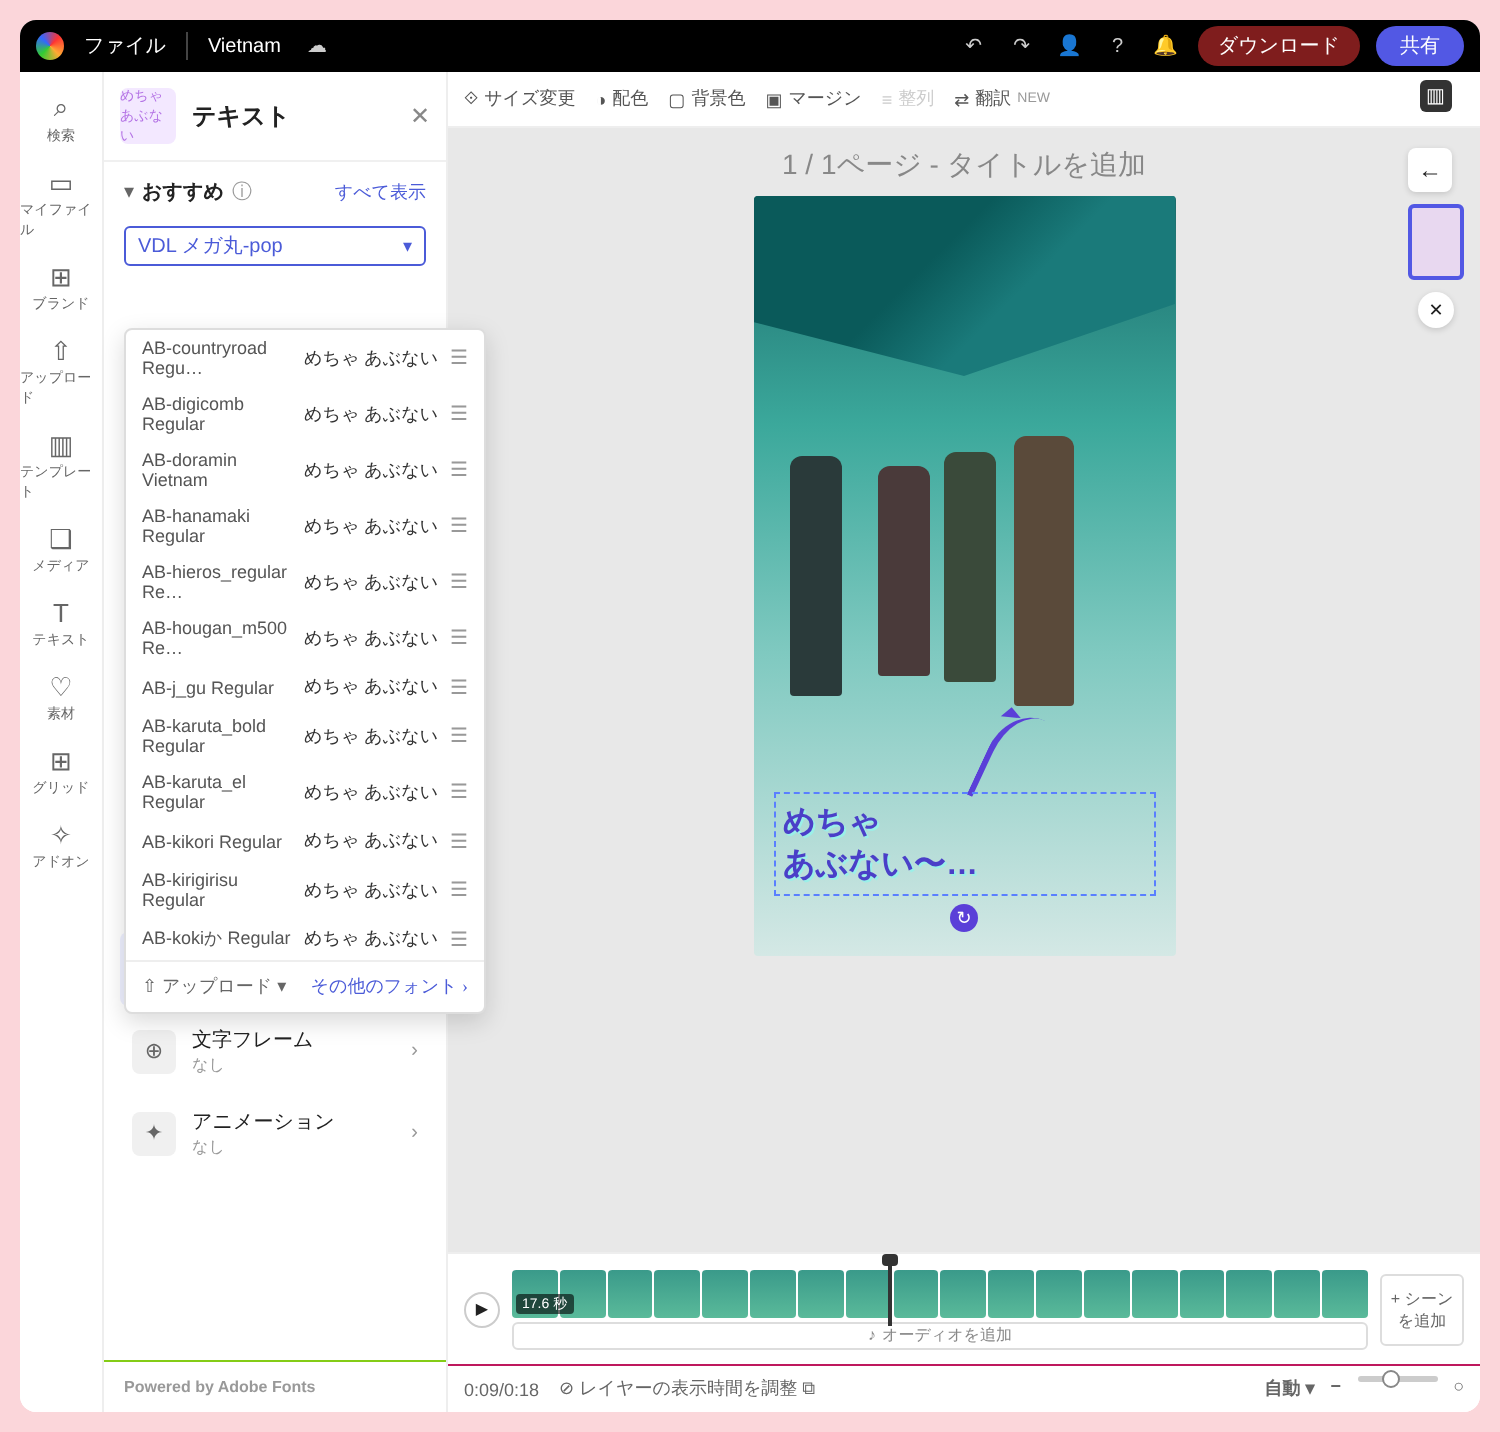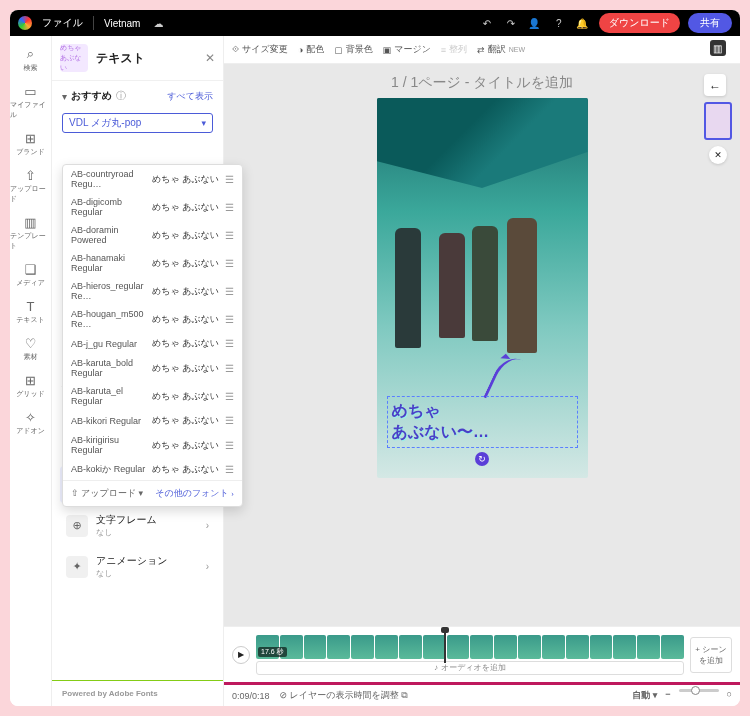--- a/index.html
+++ b/index.html
@@ -3,21 +3,21 @@
 <meta charset="utf-8">
 <style>
 * { margin: 0; padding: 0; box-sizing: border-box; font-family: -apple-system, "Segoe UI", sans-serif; }
 body { background: #fbd6da; display: flex; justify-content: center; align-items: center; height: 716px; }
 .app { width: 730px; height: 696px; background: #fff; border-radius: 8px; overflow: hidden; display: flex; flex-direction: column; font-size: 10px; color: #222; }
 .topbar { background: #000; color: #fff; height: 26px; display: flex; align-items: center; padding: 0 8px; gap: 10px; justify-content: center; }
 .topbar .logo { width: 14px; height: 14px; background: conic-gradient(from 45deg,#f33,#fa3,#3c3,#36f,#f33); border-radius: 50%; }
 .topbar .divider { width: 1px; height: 14px; background: #444; }
 .topbar .right { margin-left: auto; display: flex; align-items: center; gap: 8px; }
 .topbar .icn { width: 16px; height: 16px; display: flex; align-items: center; justify-content: center; color: #ccc; }
-.btn-dl { background: #ef4444; color: #fff; padding: 3px 10px; border-radius: 12px; font-size: 10px; }
+.btn-dl { background: #7f1d1d; color: #fff; padding: 3px 10px; border-radius: 12px; font-size: 10px; }
 .btn-share { background: #5258e4; color: #fff; padding: 3px 12px; border-radius: 12px; font-size: 10px; }
 .main { flex: 1; display: flex; overflow: hidden; }
 .rail { width: 42px; background: #fff; border-right: 1px solid #eee; display: flex; flex-direction: column; align-items: center; padding-top: 6px; gap: 2px; }
 .rail .ritem { display: flex; flex-direction: column; align-items: center; gap: 1px; padding: 4px 0; width: 100%; font-size: 7px; color: #666; cursor: pointer; }
 .rail .ritem .ricn { width: 16px; height: 16px; display: flex; align-items: center; justify-content: center; font-size: 13px; }
 .panel { width: 172px; background: #fff; border-right: 1px solid #eee; display: flex; flex-direction: column; position: relative; }
 .panel-head { display: flex; align-items: center; gap: 8px; padding: 8px; border-bottom: 1px solid #f0f0f0; }
 .panel-head .thumb { width: 28px; height: 28px; background: #f3e8ff; border-radius: 4px; display: flex; align-items: center; justify-content: center; font-size: 7px; color: #b473e5; }
 .panel-head .title { font-size: 12px; font-weight: 600; flex: 1; }
 .panel-head .close { color: #888; cursor: pointer; font-size: 12px; }
@@ -79,21 +79,21 @@
 .timeline { height: 56px; border-top: 1px solid #eee; display: flex; align-items: center; padding: 4px 8px; gap: 6px; background: #fff; }
 .timeline .play { width: 18px; height: 18px; border: 1px solid #ccc; border-radius: 50%; display: flex; align-items: center; justify-content: center; font-size: 8px; cursor: pointer; }
 .timeline .track-wrap { flex: 1; display: flex; flex-direction: column; gap: 2px; }
 .timeline .clips { height: 24px; display: flex; gap: 1px; position: relative; }
 .timeline .clip { flex: 1; background: linear-gradient(#3a9a8a,#5aba9a); border-radius: 2px; }
 .timeline .dur { position: absolute; left: 2px; bottom: 2px; background: rgba(0,0,0,.6); color: #fff; font-size: 7px; padding: 0 3px; border-radius: 2px; }
 .timeline .ph { position: absolute; left: 44%; top: -4px; bottom: -4px; width: 2px; background: #333; }
 .timeline .ph::before { content: ""; position: absolute; top: -4px; left: -3px; width: 8px; height: 6px; background: #333; border-radius: 2px; }
 .timeline .audio { height: 14px; border: 1px solid #ddd; border-radius: 3px; display: flex; align-items: center; justify-content: center; font-size: 8px; color: #888; gap: 3px; }
 .timeline .add-scene { width: 42px; font-size: 8px; color: #666; text-align: center; border: 1px solid #ddd; border-radius: 3px; padding: 6px 2px; cursor: pointer; }
-.bottombar { height: 24px; border-top: 3px solid #be185d; display: flex; align-items: center; padding: 0 8px; gap: 10px; font-size: 9px; color: #666; }
+.bottombar { height: 24px; border-top: 1px solid #be185d; display: flex; align-items: center; padding: 0 8px; gap: 10px; font-size: 9px; color: #666; }
 .bottombar .bright { margin-left: auto; display: flex; align-items: flex-start; gap: 8px; font-weight: bold; }
 .bottombar .bslider { width: 40px; height: 3px; background: #ccc; border-radius: 2px; position: relative; }
 .bottombar .bslider .bk { position: absolute; left: 12px; top: -3px; width: 9px; height: 9px; background: #fff; border: 1px solid #888; border-radius: 50%; }
 </style>
 </head>
 <body>
 
 <div class="app">
 
   <div class="topbar">
@@ -181,21 +181,21 @@
             <span class="fn">AB-countryroad Regu…</span>
             <span class="prev">めちゃ あぶない</span>
             <span class="bk">☰</span>
           </div>
           <div class="dd-row">
             <span class="fn">AB-digicomb Regular</span>
             <span class="prev">めちゃ あぶない</span>
             <span class="bk">☰</span>
           </div>
           <div class="dd-row">
-            <span class="fn">AB-doramin Powered</span>
+            <span class="fn">AB-doramin Vietnam</span>
             <span class="prev">めちゃ あぶない</span>
             <span class="bk">☰</span>
           </div>
           <div class="dd-row">
             <span class="fn">AB-hanamaki Regular</span>
             <span class="prev">めちゃ あぶない</span>
             <span class="bk">☰</span>
           </div>
           <div class="dd-row">
             <span class="fn">AB-hieros_regular Re…</span>

